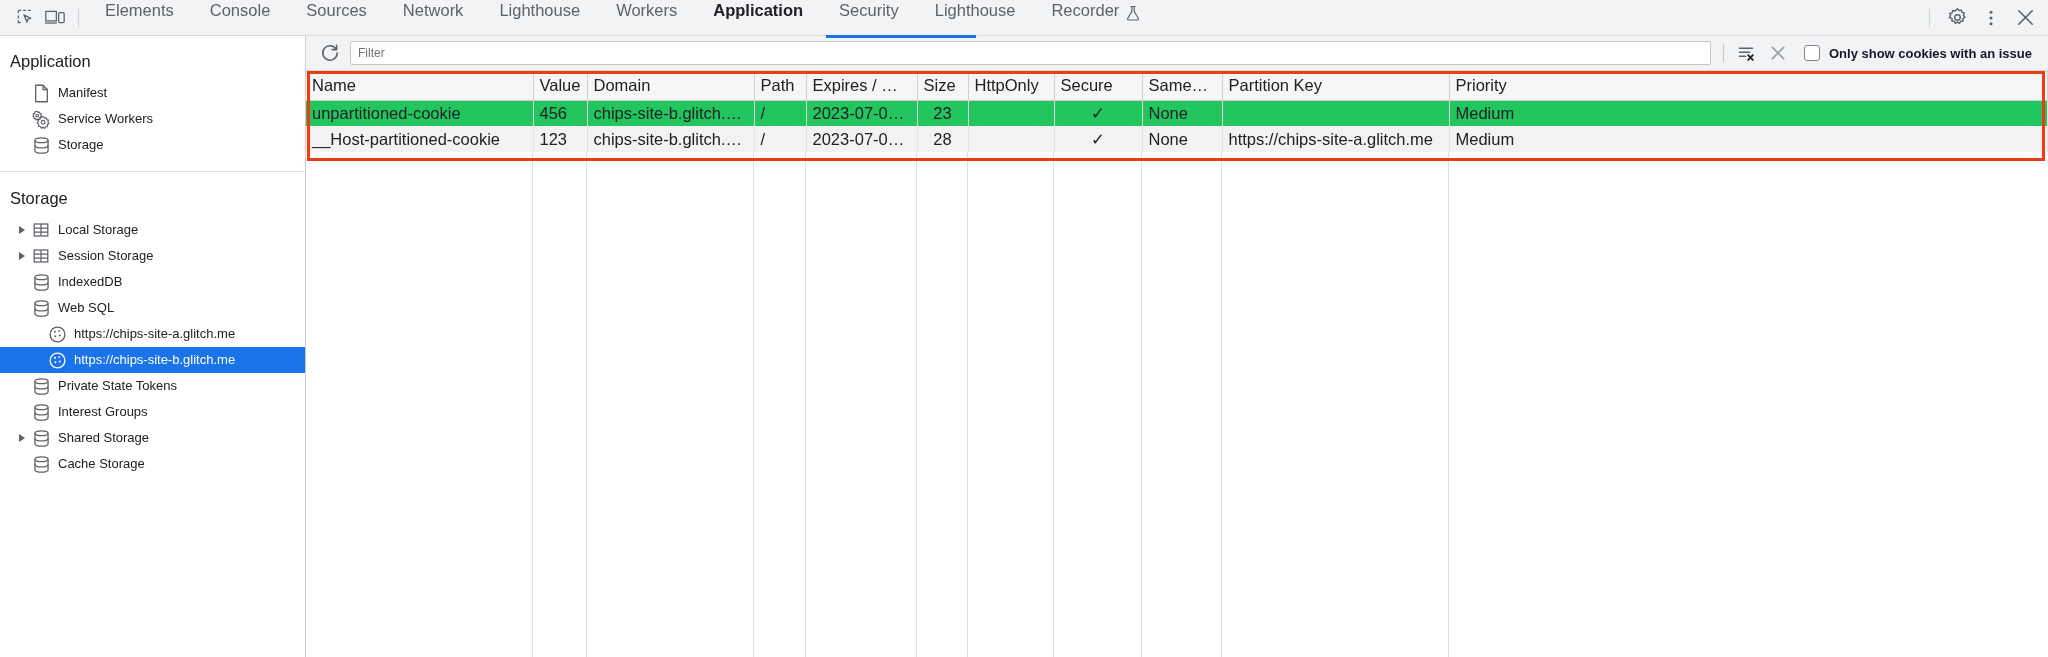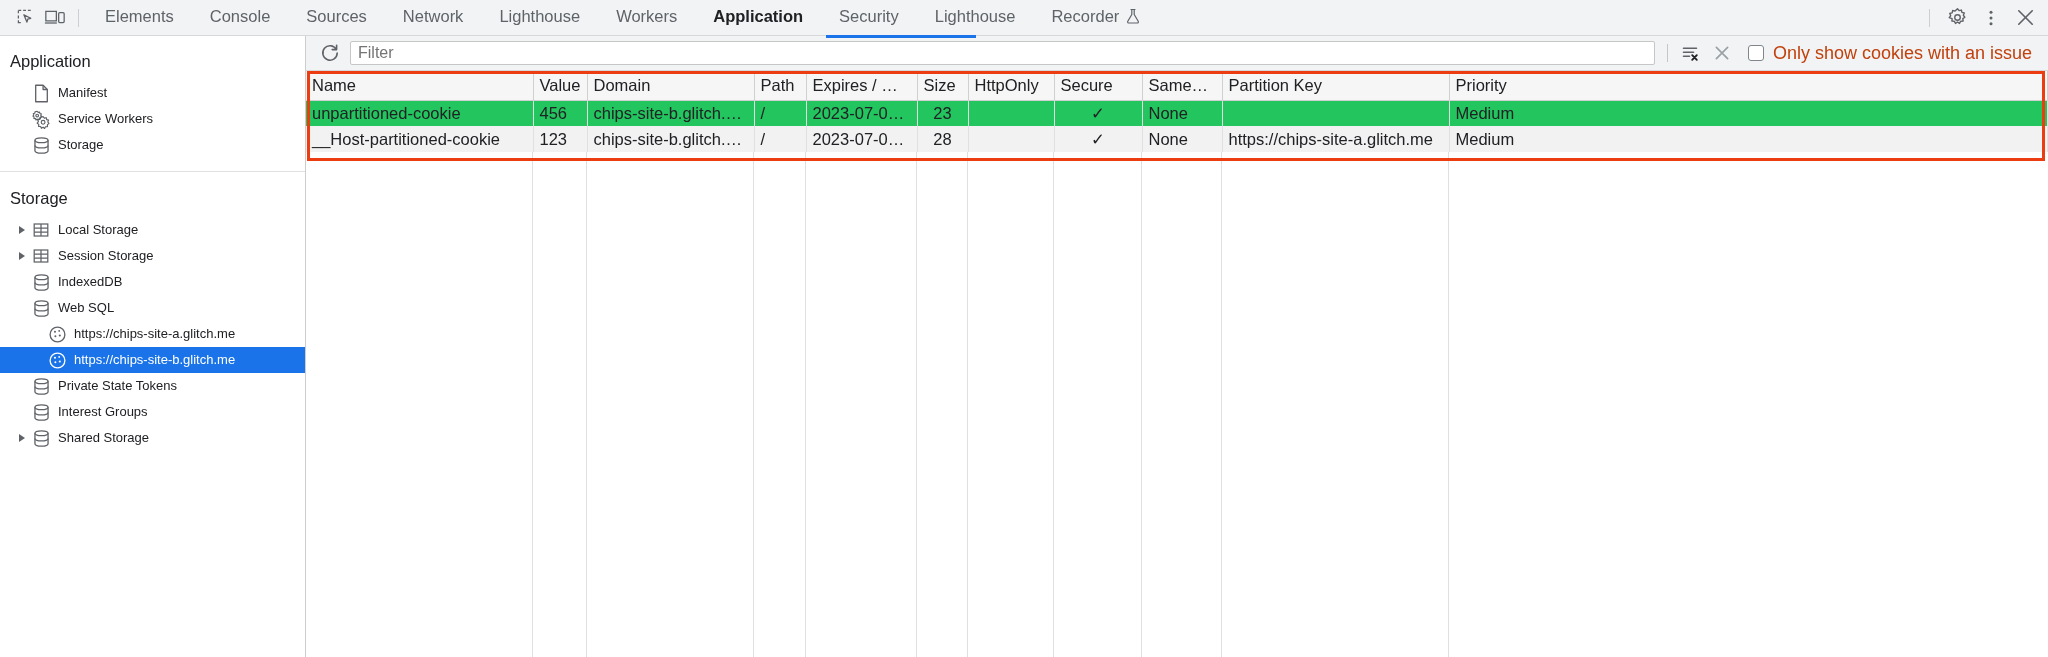--- a/index.html
+++ b/index.html
@@ -27,22 +27,22 @@
     width: 30px; height: 28px;
     display: flex; align-items: center; justify-content: center;
     color: #5f6368; flex: 0 0 auto;
   }
   .tb-sep {
     width: 1px; height: 18px; background: #cdd0d3; margin: 0 8px; flex: 0 0 auto;
   }
   .tabs { display: flex; align-items: center; height: 36px; flex: 1 1 auto; min-width: 0; }
   .tab {
     height: 36px;
-    display: flex; align-items: flex-start; gap: 7px;
-    padding: 7px 18px;
+    display: flex; align-items: flex-end; gap: 7px;
+    padding: 16px 18px;
     font-size: 16.5px;
     color: #5f6368;
     white-space: nowrap;
     position: relative;
   }
   .tab.active { color: #202124; font-weight: bold; }
   .tab-flask { display: inline-flex; color: #5f6368; position: relative; top: 1px; }
   .tb-right { display: flex; align-items: center; gap: 0; flex: 0 0 auto; }
   .tb-right .tb-sep { margin: 0 10px 0 6px; }
   .tb-rbtn {
@@ -116,35 +116,35 @@
     color: #5f6368; flex: 0 0 auto;
   }
   .filter-input {
     flex: 1 1 auto; min-width: 0;
     height: 24px;
     margin: 0 6px 0 4px;
     background: #ffffff;
     border: 1px solid #c4c7c5;
     border-radius: 2px;
     font-family: "Liberation Sans", sans-serif;
-    font-size: 16px;
+    font-size: 12px;
     color: #701a75;
     padding: 0 7px;
     outline: none;
   }
   .filter-input::placeholder { color: #747474; }
   .fb-sep { width: 1px; height: 18px; background: #c4c7c5; margin: 0 6px; flex: 0 0 auto; }
   .fb-check-wrap { display: flex; align-items: center; gap: 9px; padding: 0 8px 0 10px; flex: 0 0 auto; }
   .fb-checkbox {
     width: 16px; height: 16px;
     border: 1.6px solid #80868b;
     border-radius: 3px;
     background: #fff;
   }
-  .fb-check-label { font-size: 18px; color: #c2410c; white-space: nowrap; }
+  .fb-check-label { font-size: 13px; color: #0f172a; white-space: nowrap; font-weight: bold; }
   .tab-indicator {
     position: absolute;
     height: 3px; background: #1a73e8;
     top: -1px;
     left: 520px; width: 150px;
   }
 
   
   .table-wrap { flex: 1 1 auto; position: relative; overflow: hidden; }
   .hl-border {
@@ -474,20 +474,33 @@
               <g fill="none" stroke="#5f6368" stroke-width="1.25">
                 <ellipse cx="9" cy="4.0" rx="6.2" ry="2.3"></ellipse>
                 <path d="M2.8 4.0v10c0 1.3 2.8 2.3 6.2 2.3s6.2-1.0 6.2-2.3V4.0"></path>
                 <path d="M2.8 9.0c0 1.3 2.8 2.3 6.2 2.3s6.2-1.0 6.2-2.3"></path>
               </g>
             </svg>
           </span>
           <span class="t-label">Shared Storage</span>
         </div>
 
+        <div class="tree-row lvl1">
+          <span class="tw empty"></span>
+          <span class="t-icon">
+            <svg width="19" height="19" viewBox="0 0 18 18">
+              <g fill="none" stroke="#5f6368" stroke-width="1.25">
+                <ellipse cx="9" cy="4.0" rx="6.2" ry="2.3"></ellipse>
+                <path d="M2.8 4.0v10c0 1.3 2.8 2.3 6.2 2.3s6.2-1.0 6.2-2.3V4.0"></path>
+                <path d="M2.8 9.0c0 1.3 2.8 2.3 6.2 2.3s6.2-1.0 6.2-2.3"></path>
+              </g>
+            </svg>
+          </span>
+          <span class="t-label">Cache Storage</span>
+        </div>
       </div>
     </div>
 
     <div class="main">
 
       <div class="filterbar">
         <div class="tab-indicator"></div>
 
         <div class="fb-btn">
           <svg width="22" height="22" viewBox="0 0 22 22">

